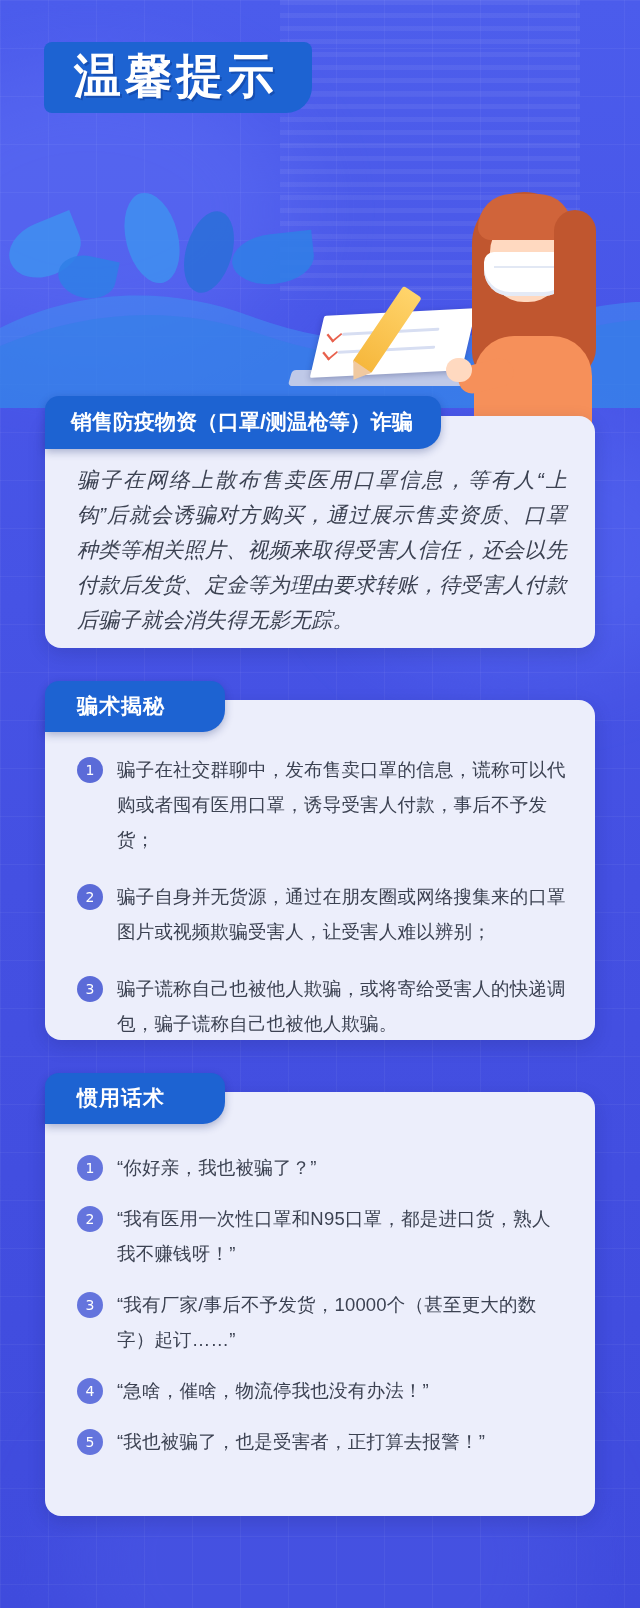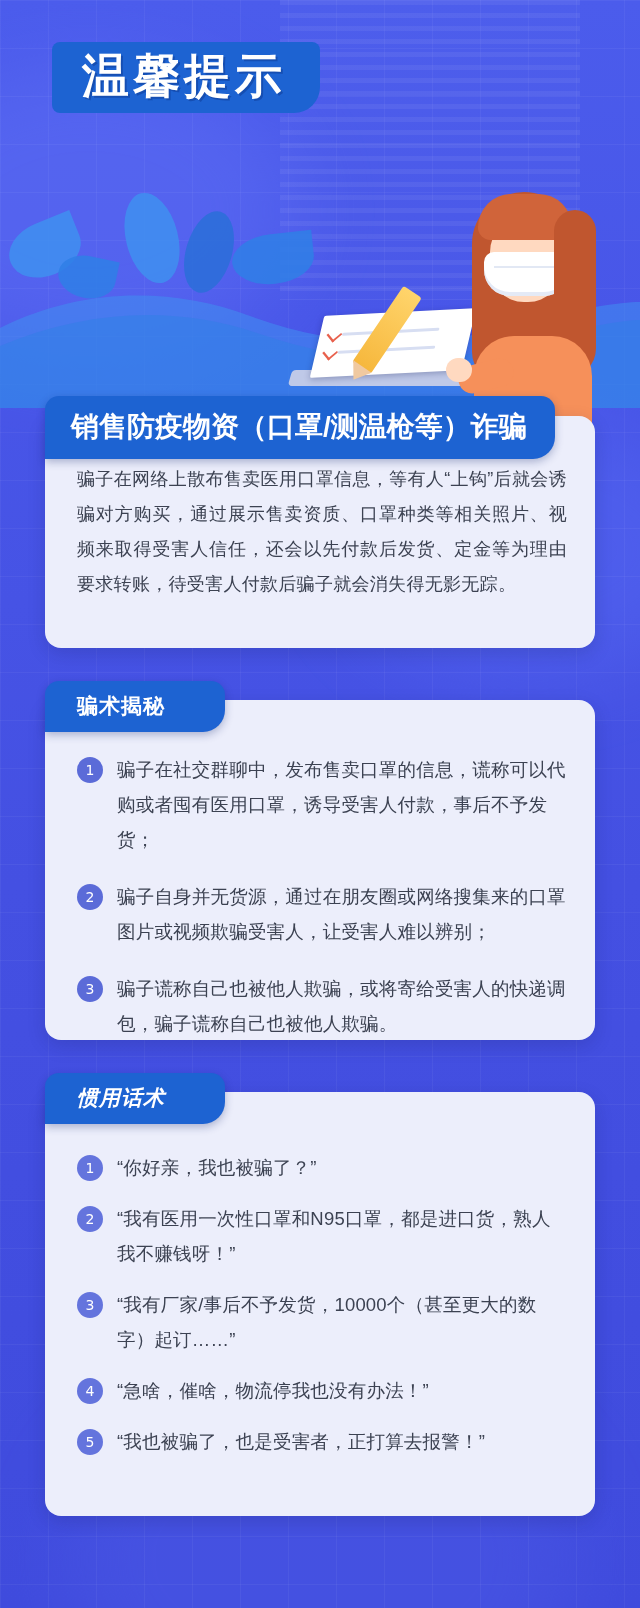--- a/index.html
+++ b/index.html
@@ -54,21 +54,21 @@
       to bottom,
       rgba(255,255,255,0.10) 0px,
       rgba(255,255,255,0.10) 5px,
       rgba(255,255,255,0.02) 5px,
       rgba(255,255,255,0.02) 13px
     );
     opacity: 0.65;
   }
   .title-badge {
     position: absolute;
-    left: 52px; top: 42px;
+    left: 44px; top: 42px;
     padding: 10px 34px 14px 30px;
     background: #1d63d2;
     border-radius: 8px 8px 26px 8px;
   }
   .title-badge .title-text {
     font-size: 47px;
     font-weight: bold;
     letter-spacing: 4px;
     color: #ffffff;
     line-height: 1;
@@ -282,32 +282,33 @@
     box-shadow: 0 3px 8px rgba(15,35,110,0.3);
     white-space: nowrap;
   }
   
   .card1-head {
     position: absolute;
     left: 45px; top: 396px;
     padding: 12px 28px 13px 26px;
     background: #1d63d2;
     color: #ffffff;
-    font-size: 28px;
+    font-size: 21px;
     font-weight: bold;
     border-radius: 14px 14px 22px 0;
     white-space: nowrap;
     box-shadow: 0 3px 8px rgba(15,35,110,0.3);
   }
   .body-text {
     color: #3c4252;
-    font-size: 18px;
+    font-size: 21px;
     line-height: 35px;
     text-align: justify;
     letter-spacing: 0.3px;
+    font-style: italic;
   }
   .item-list {
     list-style: none;
     margin: 0;
     padding: 0;
   }
   .item {
     display: flex;
     align-items: flex-start;
     margin-bottom: 22px;
@@ -442,15 +443,15 @@
           <span class="num">4</span>
           <span class="item-text">“急啥，催啥，物流停我也没有办法！”</span>
         </li>
         <li class="item quote-item">
           <span class="num">5</span>
           <span class="item-text">“我也被骗了，也是受害者，正打算去报警！”</span>
         </li>
       </ul>
     </div>
   </div>
-  <div class="section-tab" style="top:1073px;font-style:italic;">惯用话术</div>
+  <div class="section-tab" style="top:1073px;">惯用话术</div>
 
 </div>
 
 </body></html>

